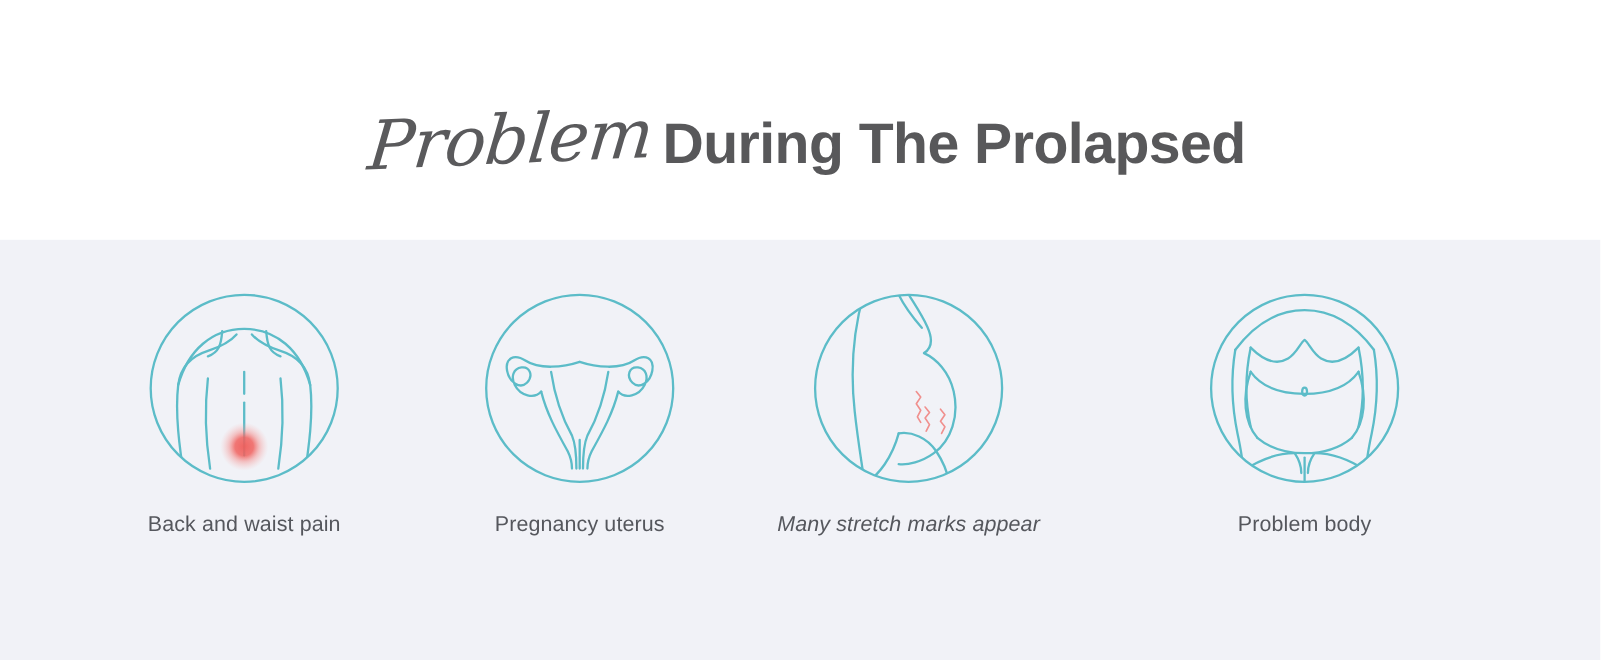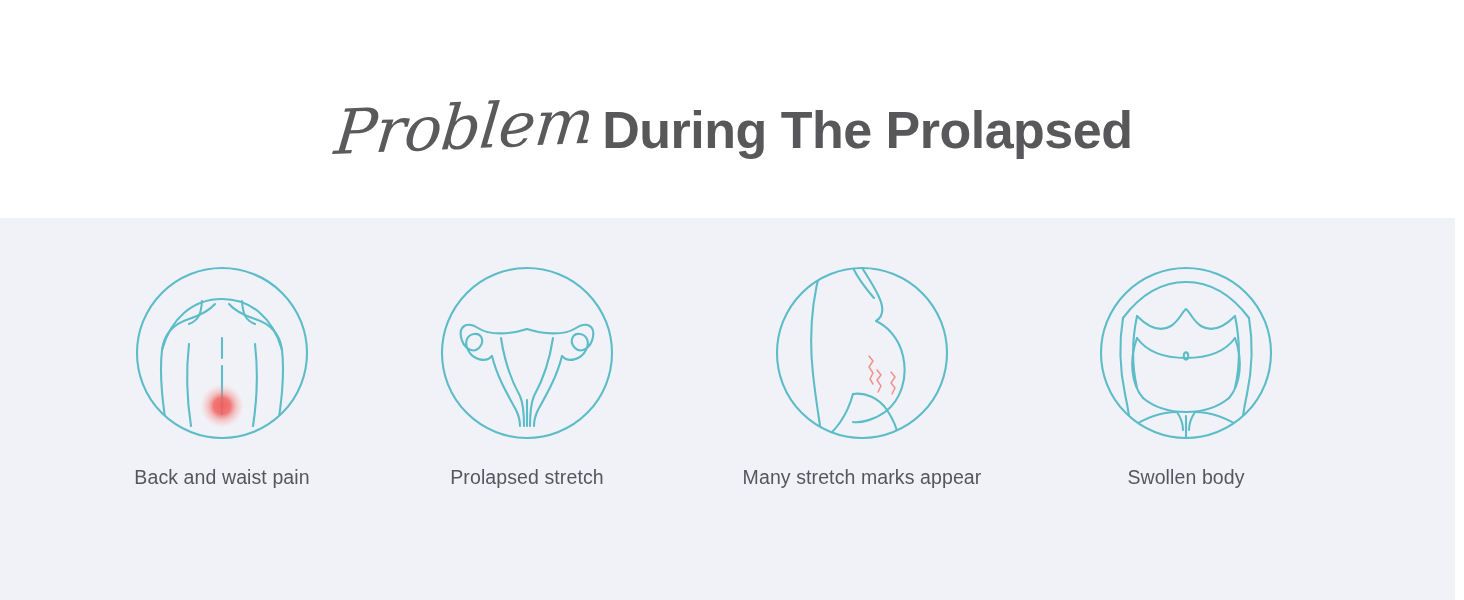--- a/index.html
+++ b/index.html
@@ -89,21 +89,21 @@
     height: 382px;
   }
   .item {
     position: absolute;
     top: 48px;
     width: 300px;
     text-align: center;
   }
   .item-1 { left: 72px; }
   .item-2 { left: 377px; }
-  .item-3 { left: 712px; }
+  .item-3 { left: 676px; font-style: italic; }
   .item-4 { left: 1036px; }
 
   .icon-wrap {
     width: 174px;
     height: 174px;
     margin: 0 auto;
   }
   .icon-wrap svg {
     display: block;
     width: 174px;
@@ -199,21 +199,21 @@
             <path d="M 52 90 C 57 110 66 126 76 144 C 79 150 80 155 80 160"></path>
             <path d="M 122 90 C 117 110 108 126 98 144 C 95 150 94 155 94 160"></path>
 
             <path d="M 61 72 C 64 92 70 112 80 130 C 83 137 84 148 84 160"></path>
             <path d="M 113 72 C 110 92 104 112 94 130 C 91 137 90 148 90 160"></path>
 
             <path d="M 87 134 L 87 160"></path>
           </g>
         </svg>
       </div>
-      <div class="item-label">Prolapsed stretch</div>
+      <div class="item-label">Pregnancy uterus</div>
     </div>
 
     <div class="item item-3">
       <div class="icon-wrap">
         <svg viewBox="0 0 174 174" xmlns="http://www.w3.org/2000/svg">
           <defs>
             <clipPath id="clipCircle3">
               <circle cx="87" cy="87" r="85"></circle>
             </clipPath>
           </defs>
@@ -276,17 +276,17 @@
             <ellipse cx="87" cy="90" rx="2.2" ry="3.6"></ellipse>
 
             <path d="M 31 162 C 46 152 62 146 78 146"></path>
             <path d="M 143 162 C 128 152 112 146 96 146"></path>
             <path d="M 78 146 C 82 152 84 158 84 164
                      M 96 146 C 92 152 90 158 90 164"></path>
             <path d="M 87 150 L 87 174"></path>
           </g>
         </svg>
       </div>
-      <div class="item-label">Swollen body</div>
+      <div class="item-label">Problem body</div>
     </div>
 
   </div>
 </div>
 
 </body></html>

